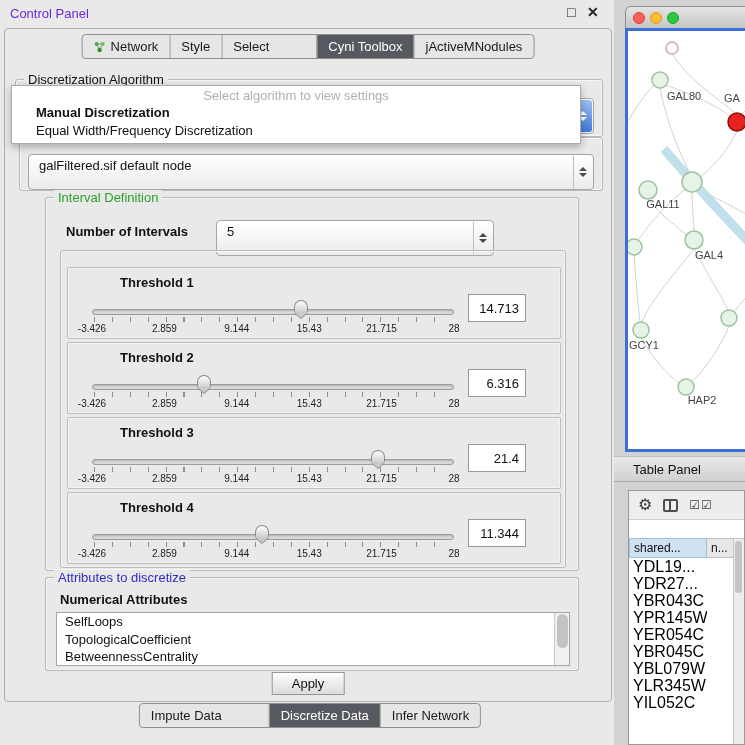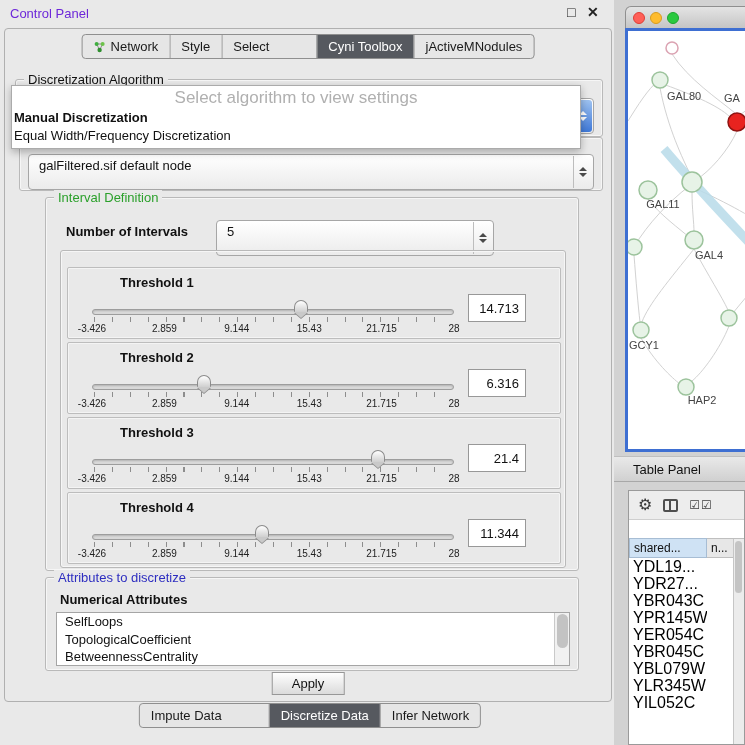--- a/index.html
+++ b/index.html
@@ -44,22 +44,22 @@
   .combo .arrows i{width:0;height:0;border-left:4px solid transparent;border-right:4px solid transparent;display:block;}
   .combo .arrows .up{border-bottom:4px solid #4a4a4a;}
   .combo .arrows .dn{border-top:4px solid #4a4a4a;}
   .combo.blue-btn .arrows{background:linear-gradient(#9ec2f0,#3f79d8);border-left:1px solid #3c6cc0;}
   .combo.blue-btn .arrows .up{border-bottom-color:#fff;}
   .combo.blue-btn .arrows .dn{border-top-color:#fff;}
 
   
   .popup{position:absolute;left:6px;top:56px;width:568px;background:#fff;border:1px solid #ababab;
     box-shadow:0 3px 8px rgba(0,0,0,.28);z-index:40;padding-bottom:3px;}
-  .popup .hint{font-size:17px;color:#b0b0b0;text-align:center;padding:2px 0 1px;}
-  .popup .opt{font-size:13px;color:#111;padding:1px 2px;line-height:16px;}
+  .popup .hint{font-size:13px;color:#b0b0b0;text-align:center;padding:2px 0 1px;}
+  .popup .opt{font-size:13px;color:#111;padding:1px 24px;line-height:16px;}
   .popup .opt.bold{font-weight:700;}
 
   
   .tbox{position:absolute;left:6px;width:492px;height:70px;border:1px solid #bdbdbd;border-radius:2px;
     box-shadow:inset 0 0 0 1px #f4f4f4;}
   .tbox-label{position:absolute;left:10px;top:7px;font-size:13px;font-weight:700;margin-left:42px;}
   .slider{position:absolute;left:24px;top:30px;width:362px;height:38px;}
   .track{position:absolute;left:0;right:0;top:11px;height:4px;background:#dadada;border:1px solid #9d9d9d;
     border-radius:3px;box-shadow:inset 0 1px 2px rgba(0,0,0,.18);}
   .ticks{position:absolute;left:2px;right:2px;top:19px;height:5px;

